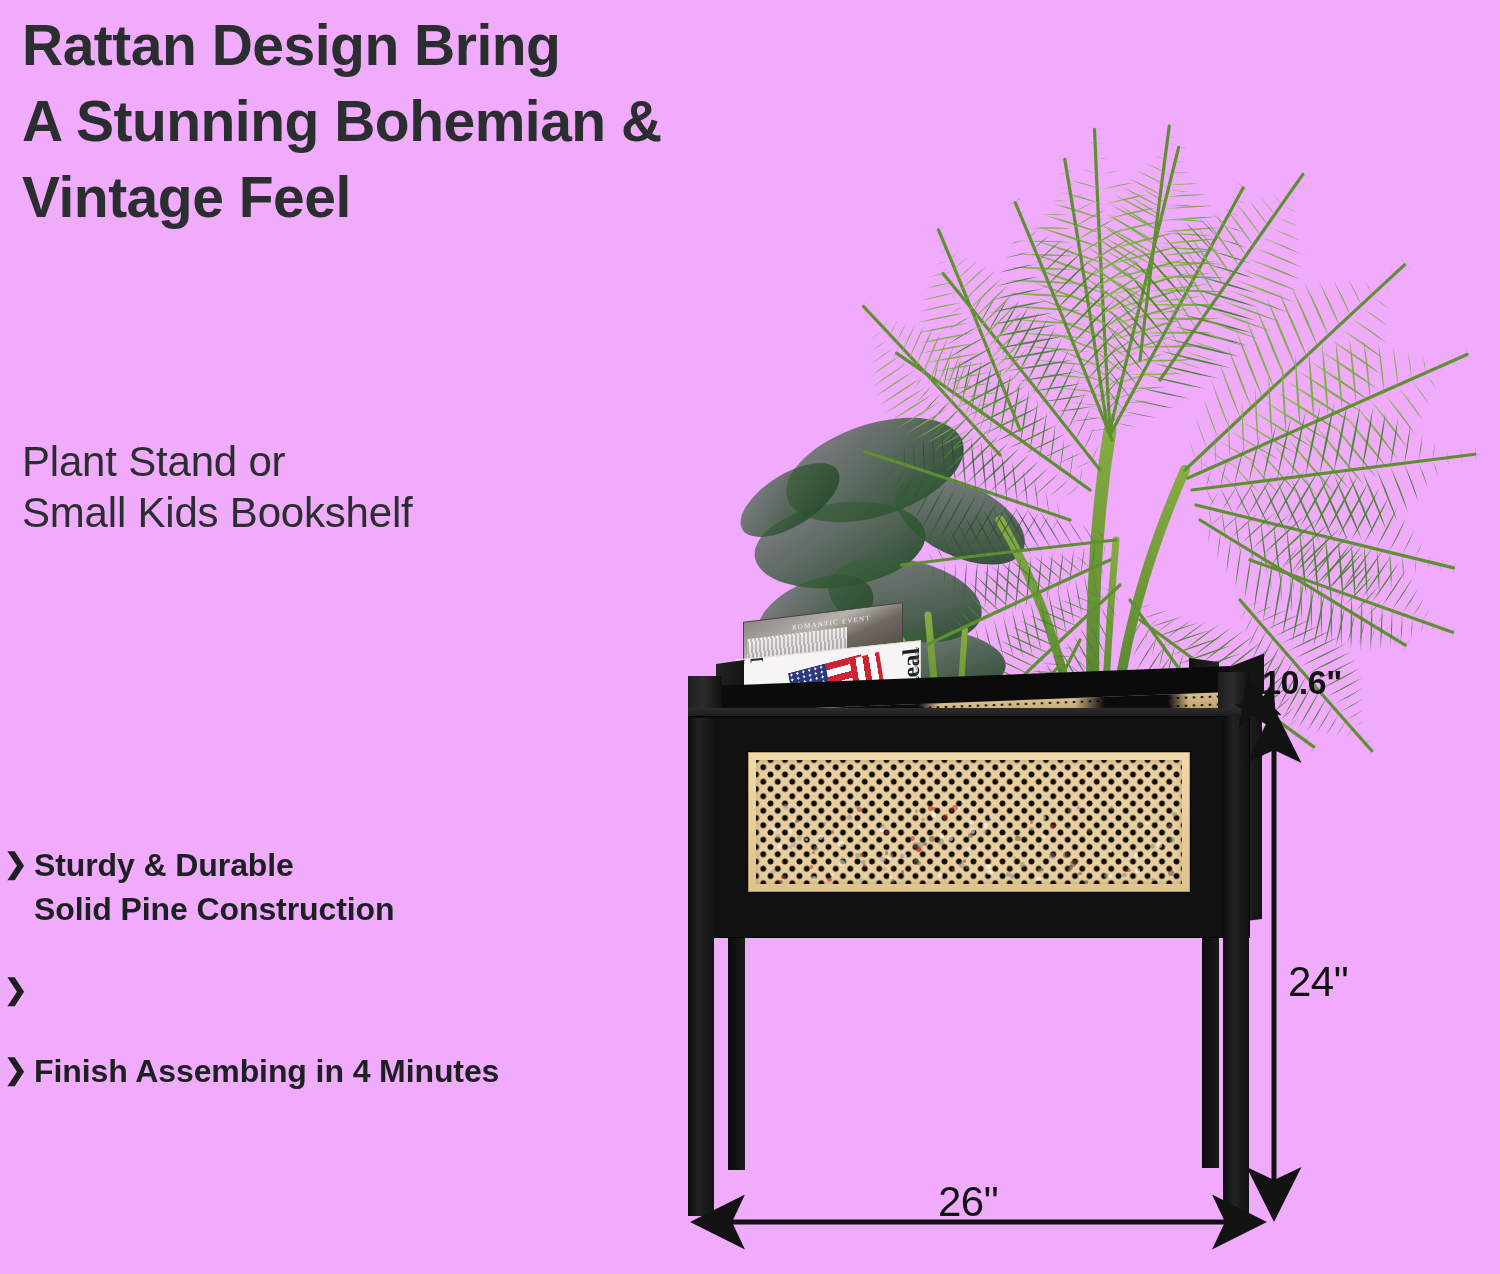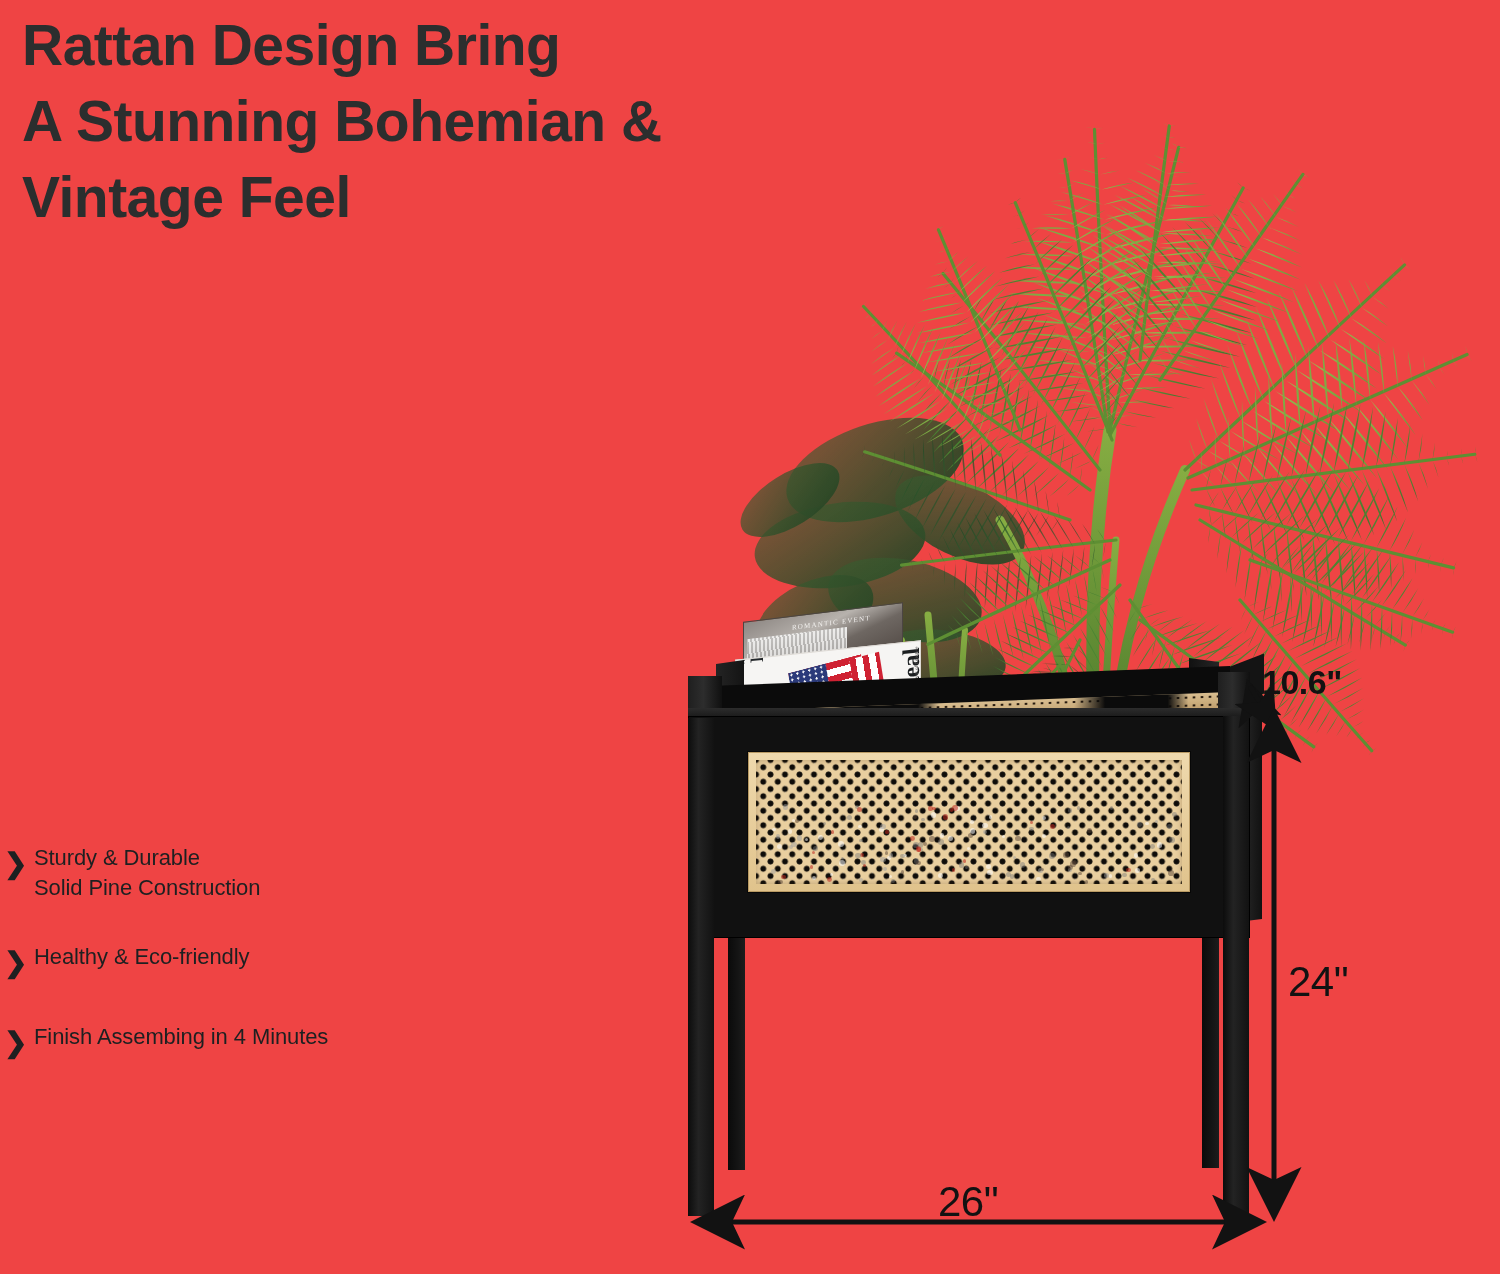--- a/index.html
+++ b/index.html
@@ -5,21 +5,21 @@
   * { box-sizing: border-box; margin: 0; padding: 0; }
   html, body {
     width: 1500px; height: 1274px;
     background: #ffffff;
     font-family: "Liberation Sans", sans-serif;
     overflow: hidden;
   }
   #page {
     position: relative;
     width: 1500px; height: 1274px;
-    background: #ef4444;
+    background: #f0abfc;
   }
 
   
   .headline {
     position: absolute;
     left: 22px; top: 8px;
     width: 900px;
     font-size: 57px;
     font-weight: 700;
     line-height: 1.33;
@@ -63,22 +63,22 @@
   .bullet-mark {
     flex: 0 0 auto;
     width: 30px;
     font-size: 28px;
     font-weight: 700;
     line-height: 42px;
     color: #1d2021;
     text-align: left;
   }
   .bullet-text {
-    font-size: 22px;
-    font-weight: 400;
+    font-size: 32px;
+    font-weight: 700;
     line-height: 1.38;
     letter-spacing: -0.1px;
     white-space: pre-line;
   }
 
   
   #scene {
     position: absolute;
     left: 640px; top: 0;
     width: 860px; height: 1274px;
@@ -339,31 +339,32 @@
 </head>
 <body>
 
 <div id="page">
 
   <div class="headline">Rattan Design Bring
 A Stunning Bohemian &amp;
 Vintage Feel</div>
 
   <div class="subhead-block">
+    <div class="subhead-lines">Plant Stand or
+Small Kids Bookshelf</div>
   </div>
 
   <div class="bullets">
     <div class="bullet">
       <span class="bullet-mark">❯</span>
       <span class="bullet-text">Sturdy &amp; Durable
    Solid Pine Construction</span>
     </div>
     <div class="bullet">
       <span class="bullet-mark">❯</span>
-      <span class="bullet-text">Healthy &amp; Eco-friendly</span>
     </div>
     <div class="bullet">
       <span class="bullet-mark">❯</span>
       <span class="bullet-text">Finish Assembing in 4 Minutes</span>
     </div>
   </div>
 
   <div id="scene">
 
     <svg id="plant" viewBox="0 0 860 760">

